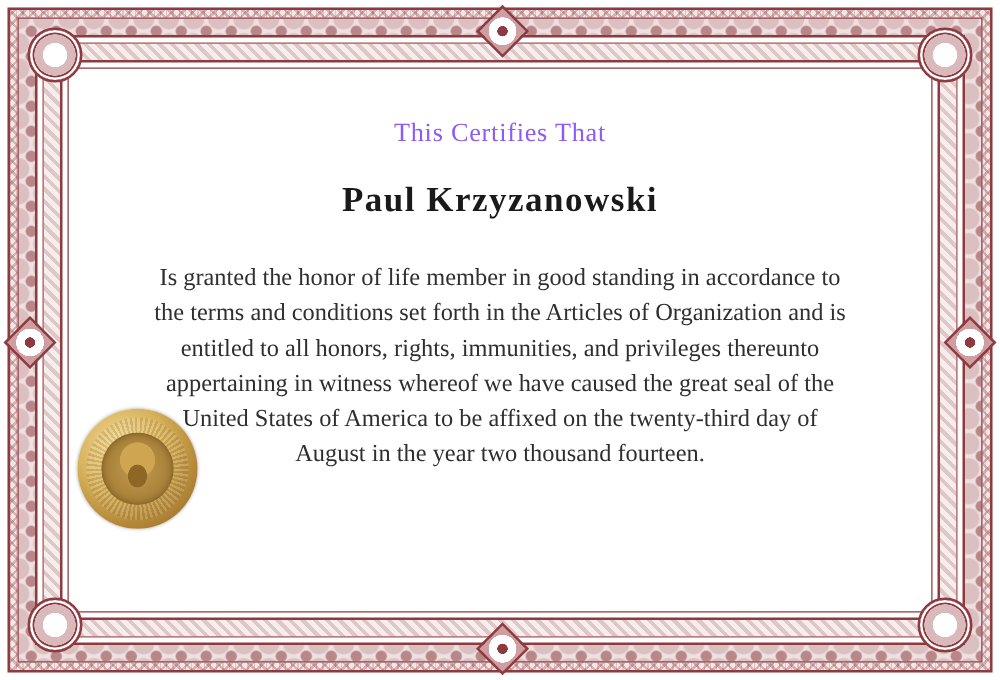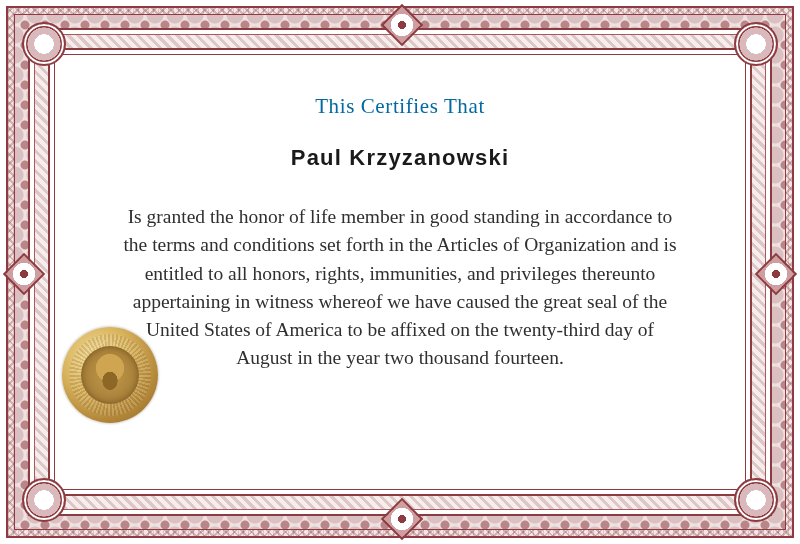--- a/index.html
+++ b/index.html
@@ -134,27 +134,27 @@
     font-weight: bold;
     font-size: 44px;
     color: #2b2b2b;
     letter-spacing: 0.5px;
     line-height: 1.05;
     font-style: normal;
   }
   .subtitle {
     margin-top: 34px;
     font-size: 21px;
-    color: #0369a1;
+    color: #8b5cf6;
     letter-spacing: 0.6px;
   }
   .recipient {
     margin-top: 26px;
-    font-family: Liberation Sans, sans-serif;
-    font-size: 22px;
+    font-family: Liberation Serif, serif;
+    font-size: 28px;
     font-weight: bold;
     color: #1a1a1a;
     letter-spacing: 1.2px;
   }
   .body-text {
     margin: 32px auto 0 auto;
     width: 560px;
     font-size: 19.5px;
     line-height: 1.45;
     color: #2f2f2f;

